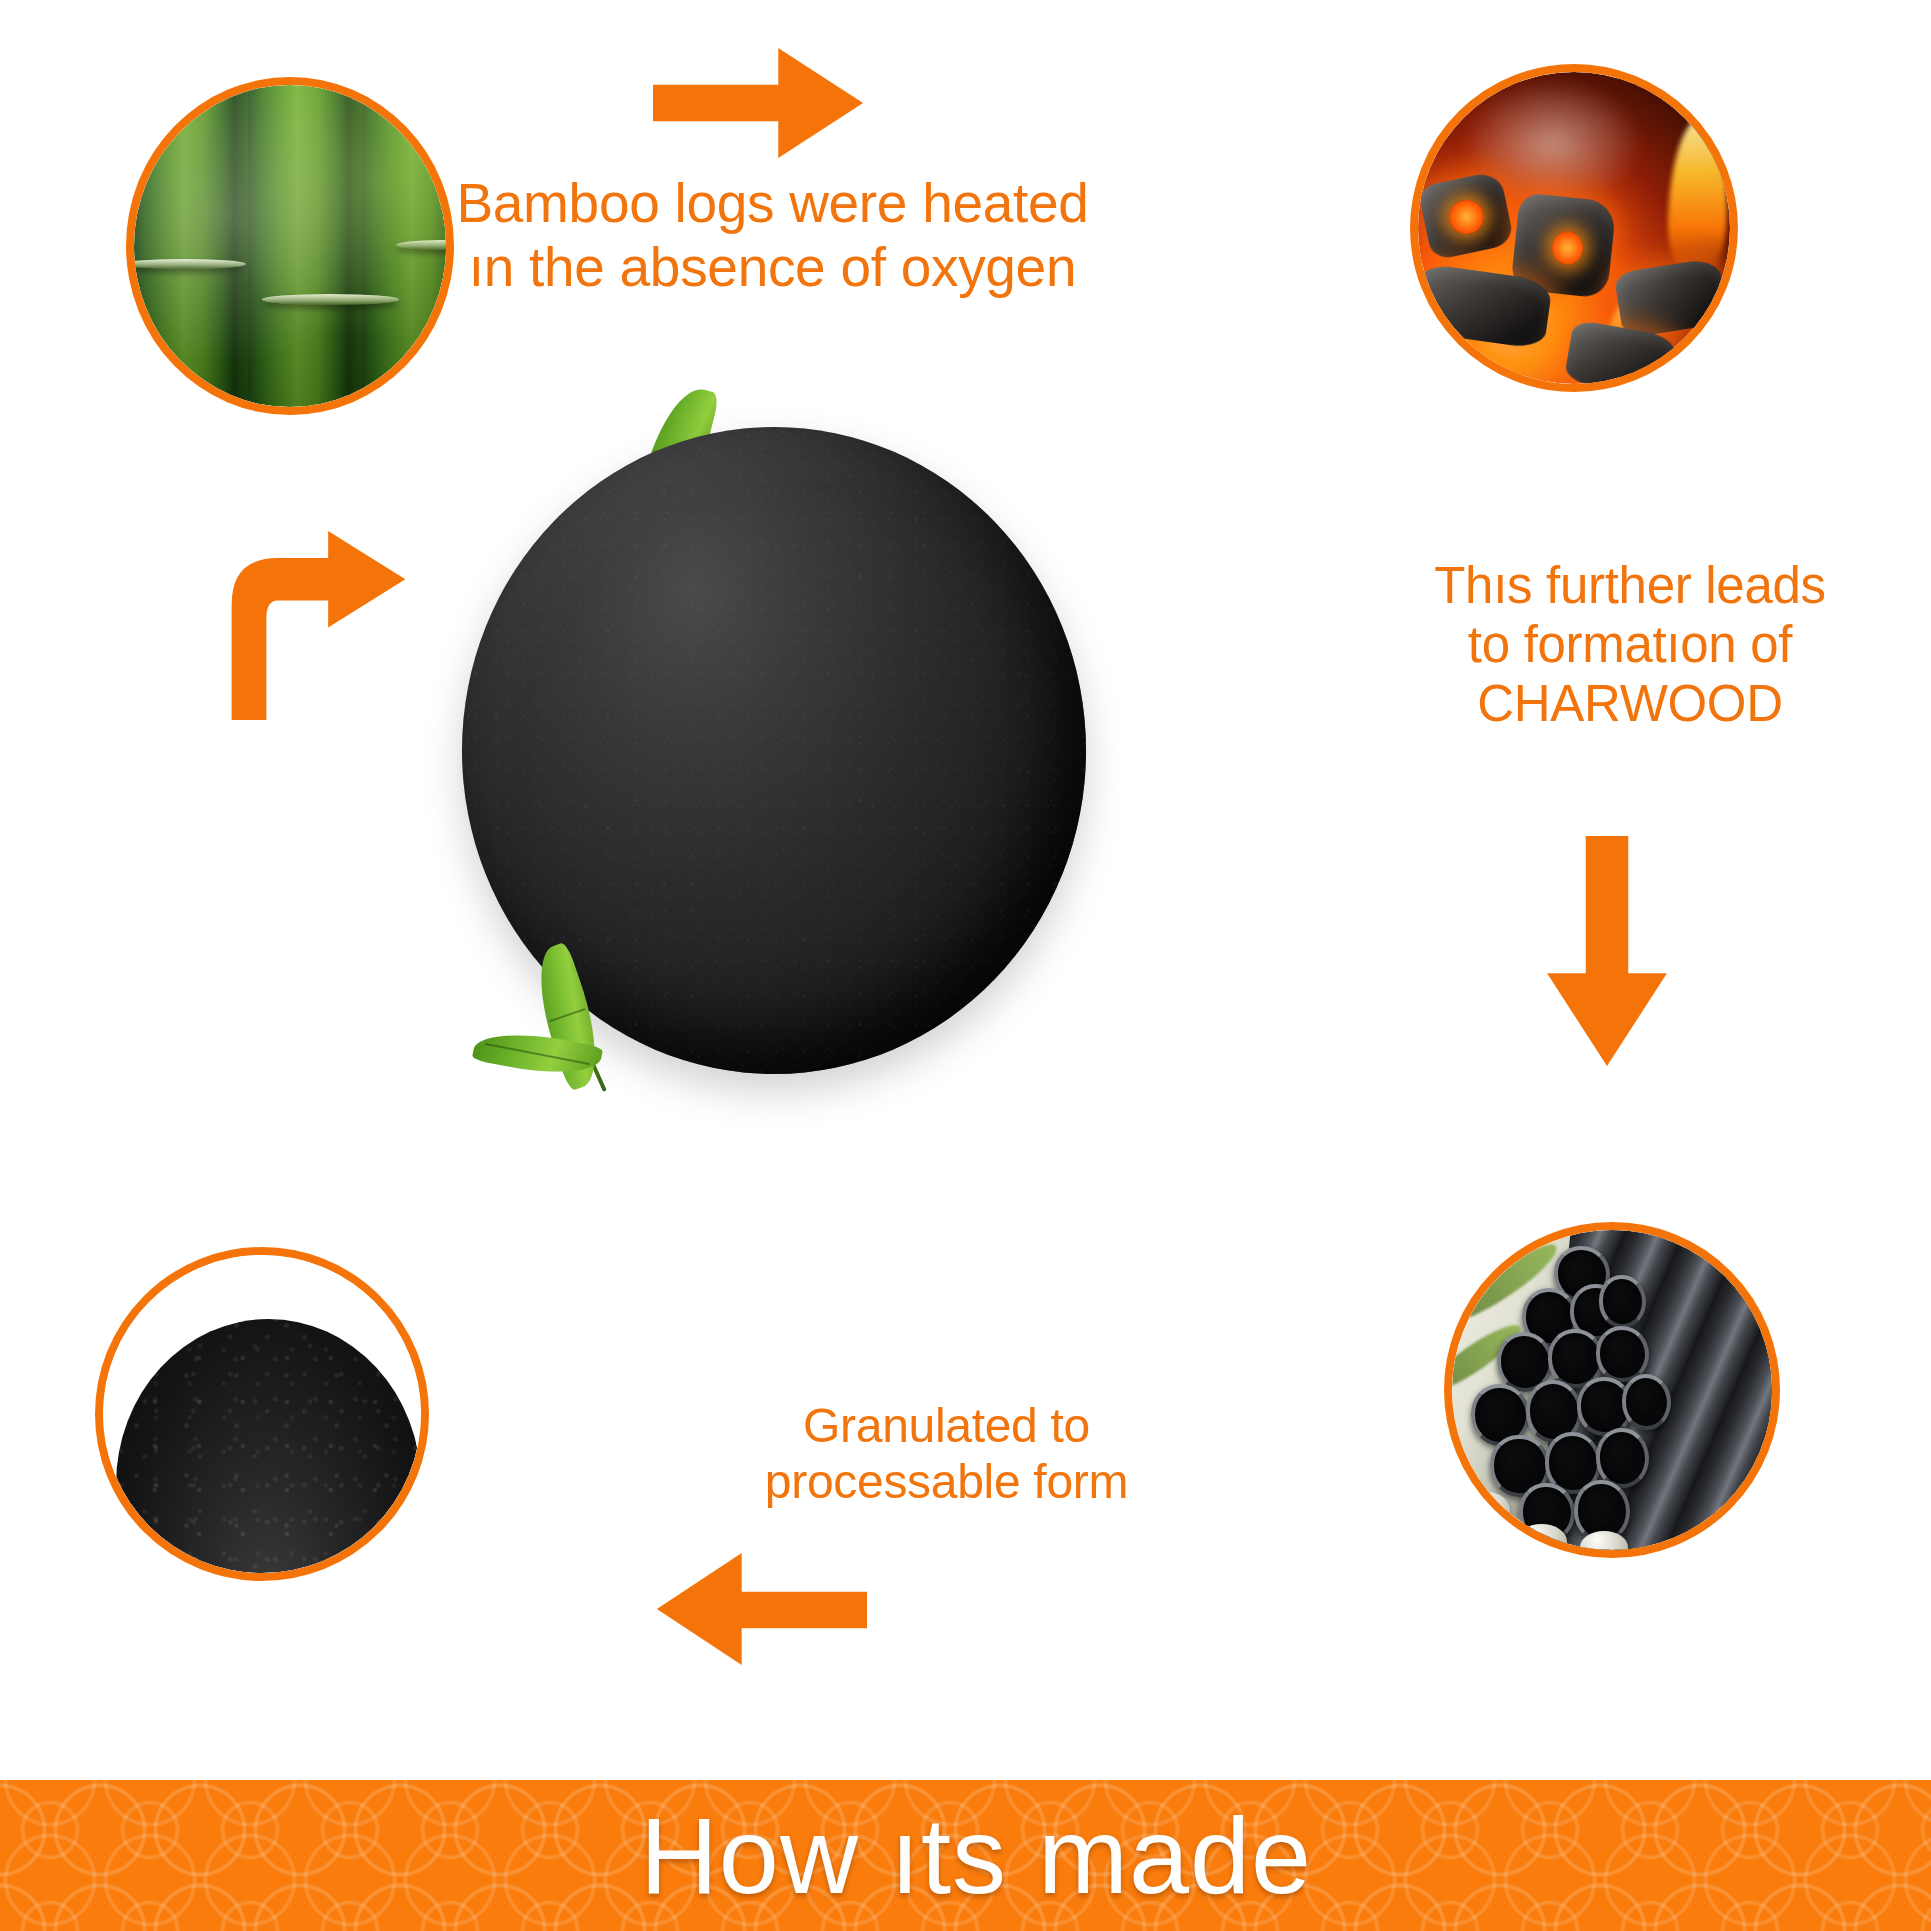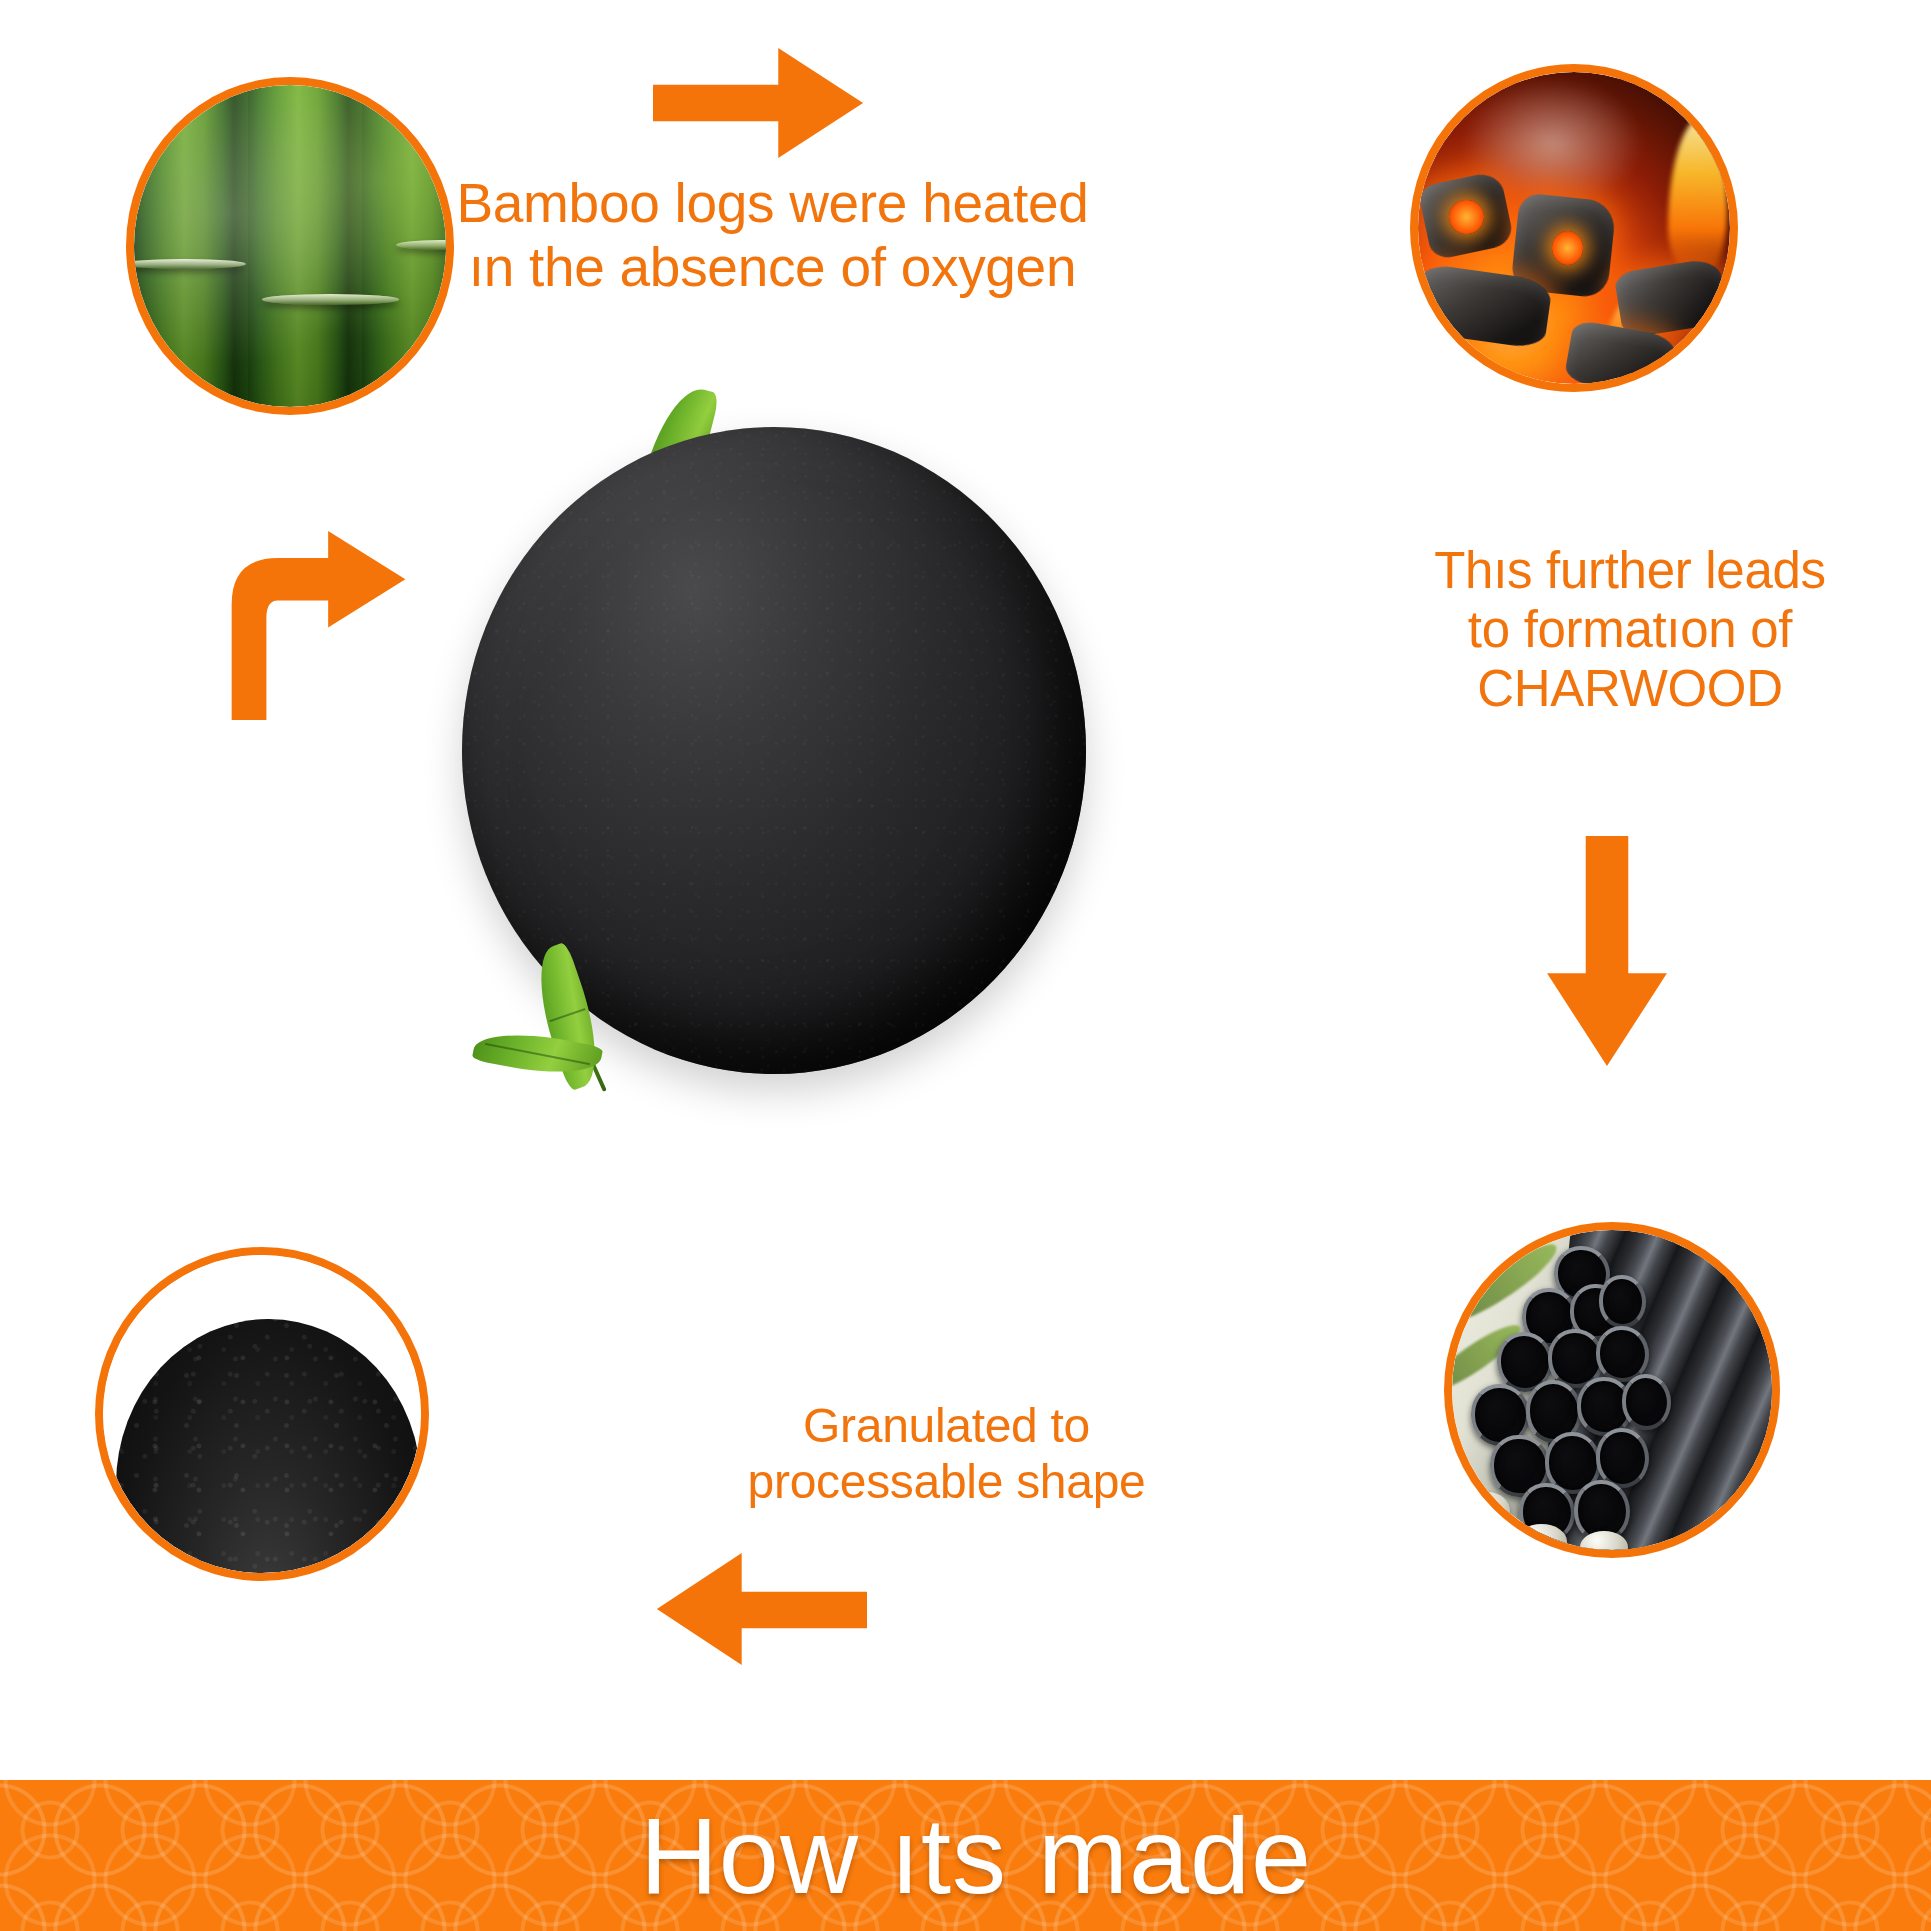--- a/index.html
+++ b/index.html
@@ -172,21 +172,21 @@
   .caption{
     position:absolute;
     color:#F2740D;
     font-family:"Liberation Sans", sans-serif;
     font-weight:400;
     line-height:1.16;
     letter-spacing:-0.3px;
     white-space:pre-line;
   }
   .cap-top{ left:454px; top:172px; width:637px; font-size:55px; text-align:center;}
-  .cap-right{ left:1350px; top:541px; width:560px; font-size:51px; text-align:center;}
+  .cap-right{ left:1350px; top:556px; width:560px; font-size:51px; text-align:center;}
   .cap-left{ left:5.8px; top:956px; width:599px; font-size:51px; text-align:center;}
   .cap-bottom{ left:676px; top:1398px; width:541px; font-size:48px; text-align:center;}
 
   
   .banner{
     position:absolute;left:0;bottom:0;width:1931px;height:151px;
     background:#F97C0C;
     overflow:hidden;
     padding-left:21px;
   }
@@ -315,21 +315,21 @@
   </div>
 
   <div class="caption cap-top">Bamboo logs were heated
 ın the absence of oxygen</div>
 
   <div class="caption cap-right">Thıs further leads
 to formatıon of
 CHARWOOD</div>
 
   <div class="caption cap-bottom">Granulated to
-processable shape</div>
+processable form</div>
 
 
   <div class="banner">
     <div class="banner-pattern"></div>
     <div class="banner-title">How ıts made</div>
   </div>
 
 </div>
 
 

